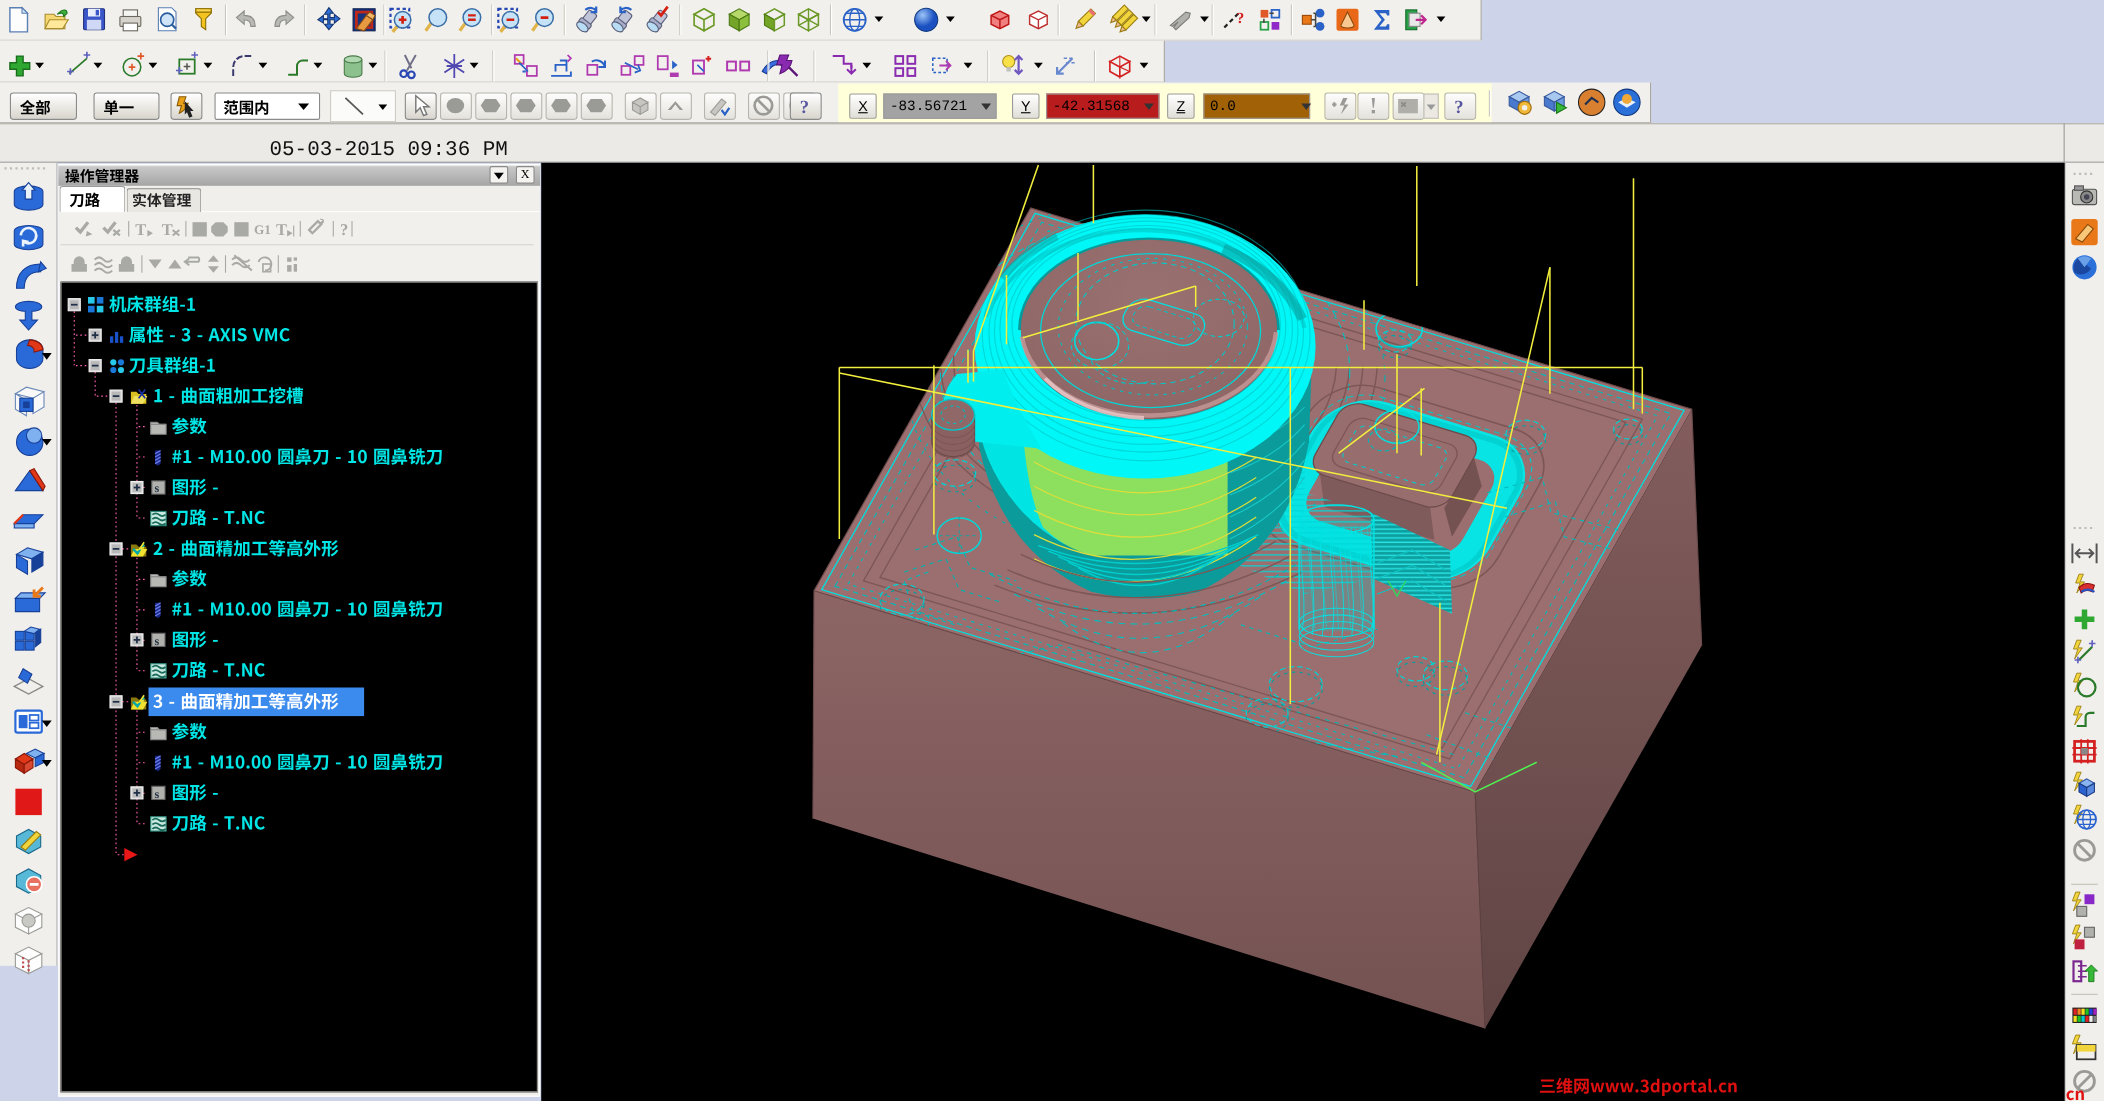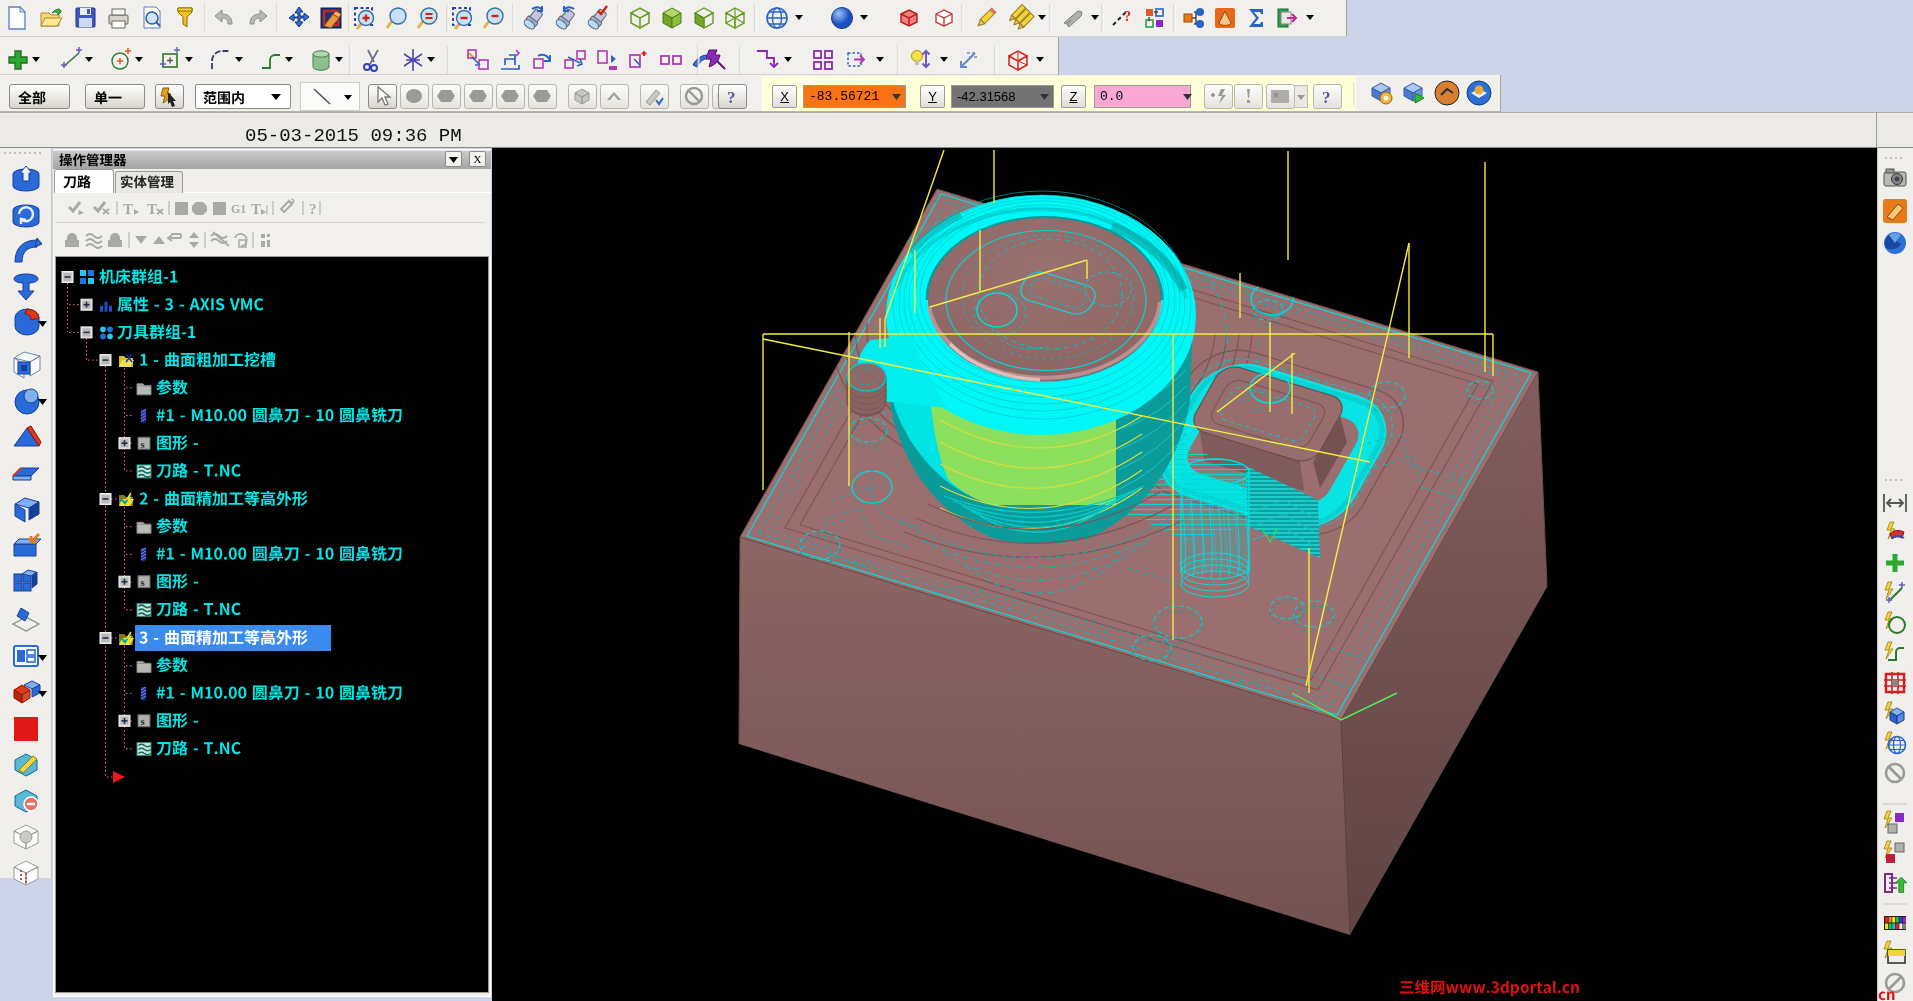--- a/index.html
+++ b/index.html
@@ -410,31 +410,31 @@
   </svg>
 <div class="abs" style="left:712px;top:84px;height:25px;width:29px;border:1px solid #b8b5ae;border-radius:3px;background:linear-gradient(#fdfdfc,#e4e2dc)"></div>
 <svg class="abs" style="left:712px;top:84px" width="29" height="25">
     <circle cx="14" cy="12" r="8.5" fill="#9a9a96"></circle>
   </svg>
 <div class="abs" style="left:718px;top:84px;width:29px;height:25px;border:1px solid #8a8a8a;border-radius:3px;background:linear-gradient(#ffffff,#e8e6e0 60%,#d8d5cd);color:#000;font-size:13px;text-align:center;line-height:23px"></div>
 <svg class="abs" style="left:718px;top:84px" width="29" height="25">
     <text x="9" y="19" font-size="17" font-weight="bold" fill="#5858a0" font-family="Liberation Serif">?</text>
   </svg>
 <div class="abs" style="left:772px;top:85px;width:25px;height:23px;border:1px solid #9a9a9a;border-radius:2px;background:linear-gradient(#fff,#e0ded8);text-align:center;font-size:13px;line-height:21px;text-decoration:underline">X</div>
-<div class="abs" style="left:803px;top:85px;width:103px;height:23px;border:1px solid #9a9a9a;background:#f97316;font-size:13px;line-height:21px;padding-left:5px;font-family:'Liberation Mono',monospace">-83.56721</div>
+<div class="abs" style="left:803px;top:85px;width:103px;height:23px;border:1px solid #9a9a9a;background:#a3a3a3;font-size:13px;line-height:21px;padding-left:5px;font-family:'Liberation Mono',monospace">-83.56721</div>
 <svg class="abs" style="left:888px;top:85px" width="18" height="23">
     <path d="M4 9 l9 0 -4.5 6 z" fill="#333"></path>
   </svg>
 <div class="abs" style="left:920px;top:85px;width:25px;height:23px;border:1px solid #9a9a9a;border-radius:2px;background:linear-gradient(#fff,#e0ded8);text-align:center;font-size:13px;line-height:21px;text-decoration:underline">Y</div>
-<div class="abs" style="left:951px;top:85px;width:103px;height:23px;border:1px solid #9a9a9a;background:#737373;font-size:13px;line-height:21px;padding-left:5px;font-family:Liberation Sans, sans-serif">-42.31568</div>
+<div class="abs" style="left:951px;top:85px;width:103px;height:23px;border:1px solid #9a9a9a;background:#b91c1c;font-size:13px;line-height:21px;padding-left:5px;font-family:Liberation Mono, monospace">-42.31568</div>
 <svg class="abs" style="left:1036px;top:85px" width="18" height="23">
     <path d="M4 9 l9 0 -4.5 6 z" fill="#333"></path>
   </svg>
 <div class="abs" style="left:1061px;top:85px;width:25px;height:23px;border:1px solid #9a9a9a;border-radius:2px;background:linear-gradient(#fff,#e0ded8);text-align:center;font-size:13px;line-height:21px;text-decoration:underline">Z</div>
-<div class="abs" style="left:1094px;top:85px;width:97px;height:23px;border:1px solid #9a9a9a;background:#f9a8d4;font-size:13px;line-height:21px;padding-left:5px;font-family:'Liberation Mono',monospace">0.0</div>
+<div class="abs" style="left:1094px;top:85px;width:97px;height:23px;border:1px solid #9a9a9a;background:#a16207;font-size:13px;line-height:21px;padding-left:5px;font-family:'Liberation Mono',monospace">0.0</div>
 <svg class="abs" style="left:1179px;top:85px" width="18" height="23">
     <path d="M4 9 l9 0 -4.5 6 z" fill="#333"></path>
   </svg>
 <div class="abs" style="left:1204px;top:84px;height:25px;width:29px;border:1px solid #b8b5ae;border-radius:3px;background:linear-gradient(#fdfdfc,#e4e2dc)"></div>
 <svg class="abs" style="left:1204px;top:84px" width="29" height="25">
     <path d="M7 11 h4 m-2 -2 v4" stroke="#9a9a96" stroke-width="2"></path>
     <path d="M17 5 l-3 7 4 0 -3 8 7 -9 -4 0 3 -6z" fill="#9a9a96"></path>
   </svg>
 <div class="abs" style="left:1234px;top:84px;height:25px;width:29px;border:1px solid #b8b5ae;border-radius:3px;background:linear-gradient(#fdfdfc,#e4e2dc)"></div>
 <svg class="abs" style="left:1234px;top:84px" width="29" height="25">

